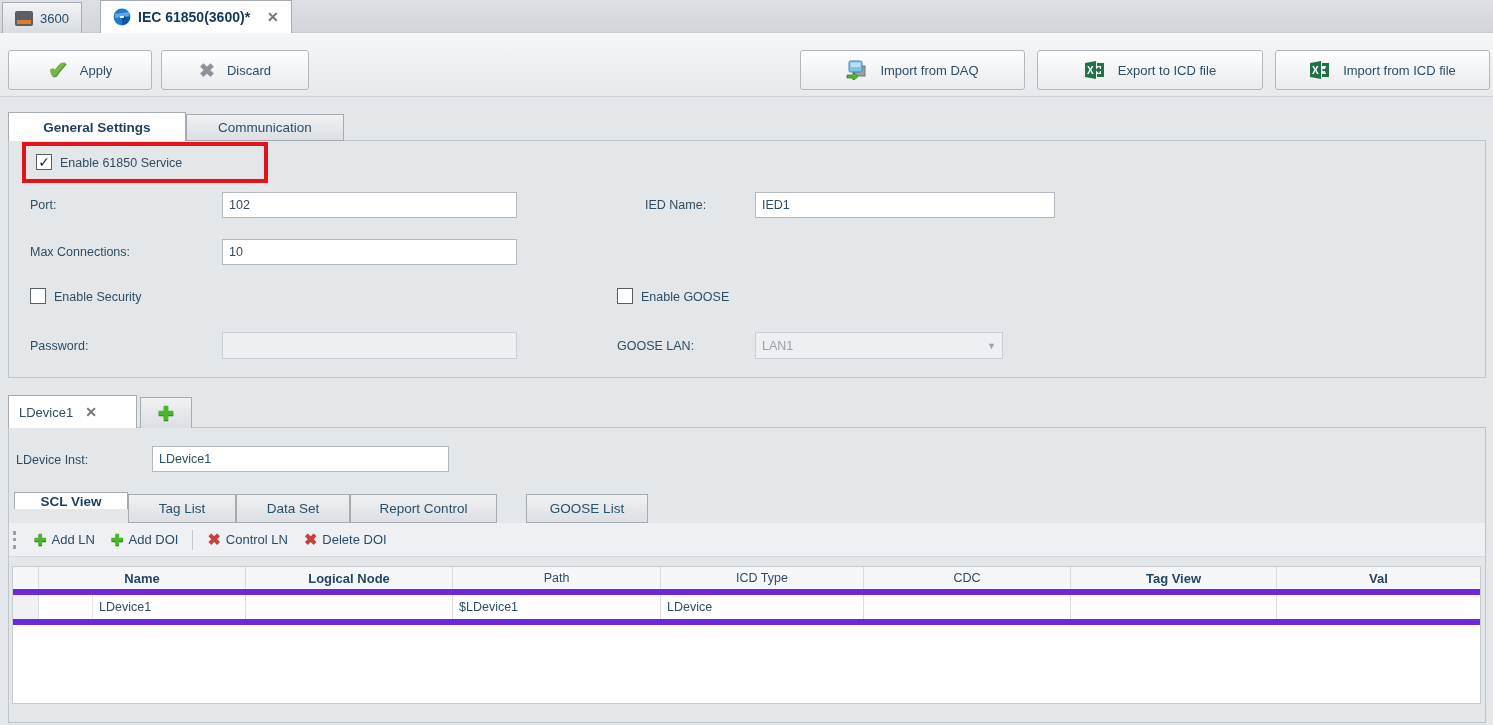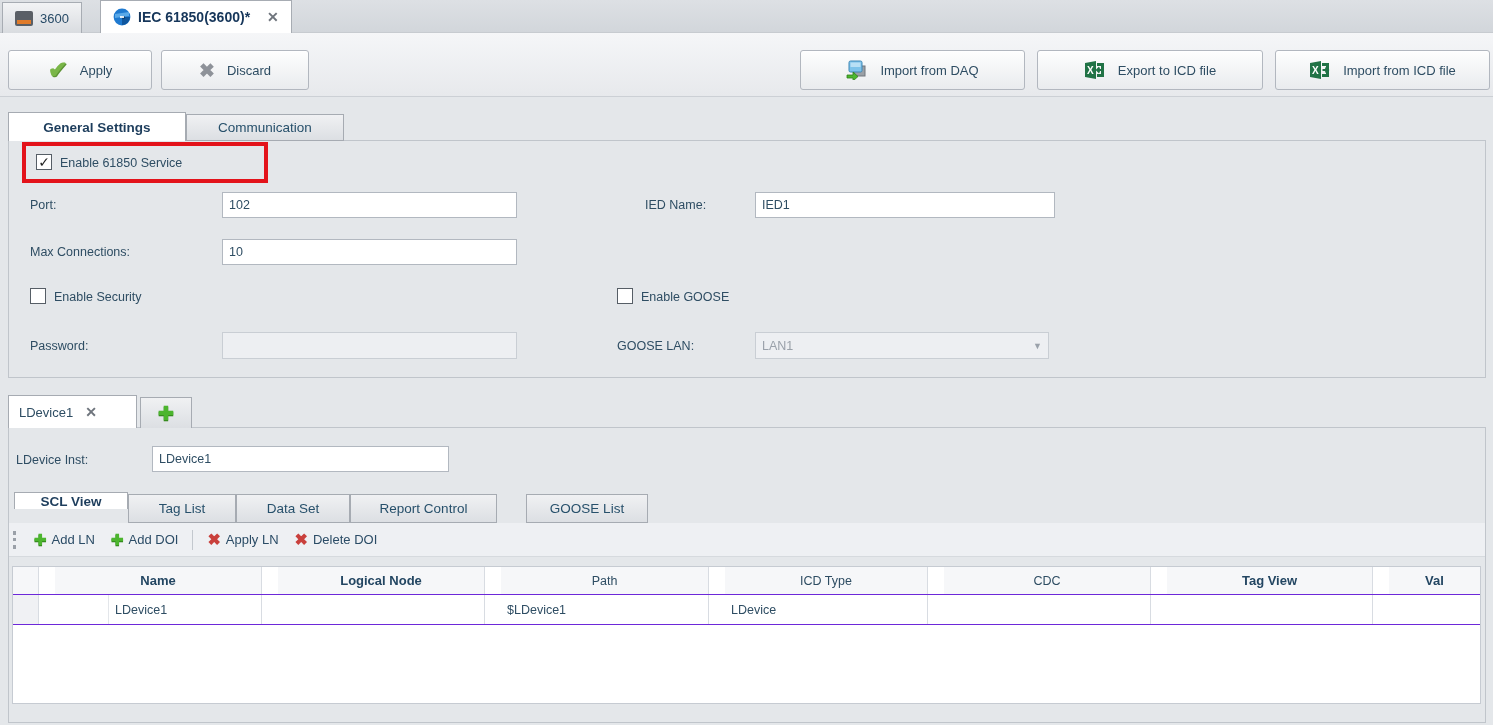--- a/index.html
+++ b/index.html
@@ -57,21 +57,21 @@
   .plus-glyph { color:#4cb52e; font-weight:bold; text-shadow:0 1px 0 #2f7d1a; line-height:1; }
 
   .grid-toolbar { position:absolute; display:flex; align-items:center; background:#eef0f3;
     border-bottom:1px solid #d6dade; font-size:13px; color:#2b4c66; }
   .grip { width:3px; height:18px; border-left:3px dotted #9aa0a8; margin:0 10px 0 4px; }
   .tb-item { display:flex; align-items:center; gap:5px; padding:0 8px; cursor:pointer; }
   .del-glyph { color:#c9403c; font-size:16px; font-weight:bold; line-height:1; }
   .vsep { width:1px; height:20px; background:#c3c8ce; margin:0 6px; }
 
   .grid { position:absolute; background:#fff; border:1px solid #c6cbd2; }
-  .grid-row { display:flex; border-bottom:1px solid #6d28d9;gap:16px; }
+  .grid-row { display:flex; border-bottom:6px solid #6d28d9; }
   .gc { border-right:1px solid #d8dce2; display:flex; align-items:center; overflow:hidden;
     font-size:12.5px; color:#2e4d63; }
   .gc.head { justify-content:center; background:#f6f7f9; }
   .gc.head.b { font-weight:bold; color:#234662; font-size:13px; }
   .gc.sel { background:#f0f1f4; }
   .gc.cell { padding-left:6px; }
   .indent { width:54px; align-self:stretch; border-right:1px solid #e3e6ea; flex:none; }
 </style>
 </head>
 <body>
@@ -158,21 +158,21 @@
 <div class="cb" style="left:30px; top:288px;"></div>
 <div class="lbl" style="left:54px; top:290px;">Enable Security</div>
 
 <div class="cb" style="left:617px; top:288px;"></div>
 <div class="lbl" style="left:641px; top:290px;">Enable GOOSE</div>
 
 <div class="lbl" style="left:30px; top:339px;">Password:</div>
 <input class="txt disabled" style="left: 222px; top: 332px; width: 295px; height: 27px;" disabled="" value="">
 
 <div class="lbl" style="left:617px; top:339px;">GOOSE LAN:</div>
-<div class="combo" style="left:755px; top:332px; width:294px;">
+<div class="combo" style="left:755px; top:332px; width:248px;">
   <span>LAN1</span>
   <span class="arrow">▼</span>
 </div>
 
 <div class="panel" style="left:8px; top:427px; width:1478px; height:296px;"></div>
 <div class="ld-tab" style="left:8px; top:395px; width:129px; height:33px; background:#fff; z-index:3; padding:0 10px; gap:10px; font-size:13px;">
   <span>LDevice1</span>
   <span class="tab-close" style="margin-left:2px;">✕</span>
 </div>
 <div class="ld-tab" style="left:140px; top:397px; width:52px; height:31px; background:linear-gradient(#f0f1f3,#dcdfe3); justify-content:center;">
@@ -204,21 +204,21 @@
     <span class="plus-glyph" style="font-size:15px;">✚</span>
     <span>Add LN</span>
   </span>
   <span class="tb-item">
     <span class="plus-glyph" style="font-size:15px;">✚</span>
     <span>Add DOI</span>
   </span>
   <span class="vsep"></span>
   <span class="tb-item">
     <span class="del-glyph">✖</span>
-    <span>Apply LN</span>
+    <span>Control LN</span>
   </span>
   <span class="tb-item">
     <span class="del-glyph">✖</span>
     <span>Delete DOI</span>
   </span>
 </div>
 
 <div class="grid" style="left:12px; top:566px; width:1469px; height:138px;">
   <div class="grid-row" style="height:28px;">
     <div class="gc head" style="width:26px;"></div>

